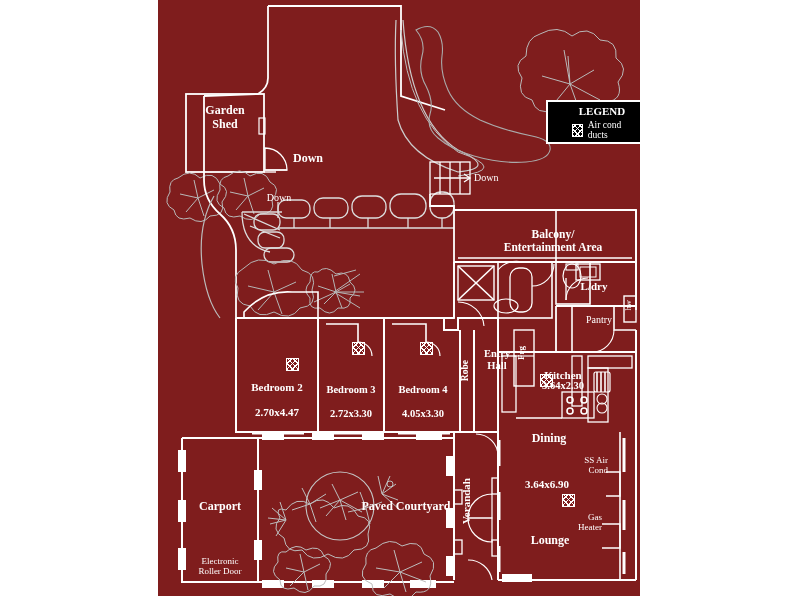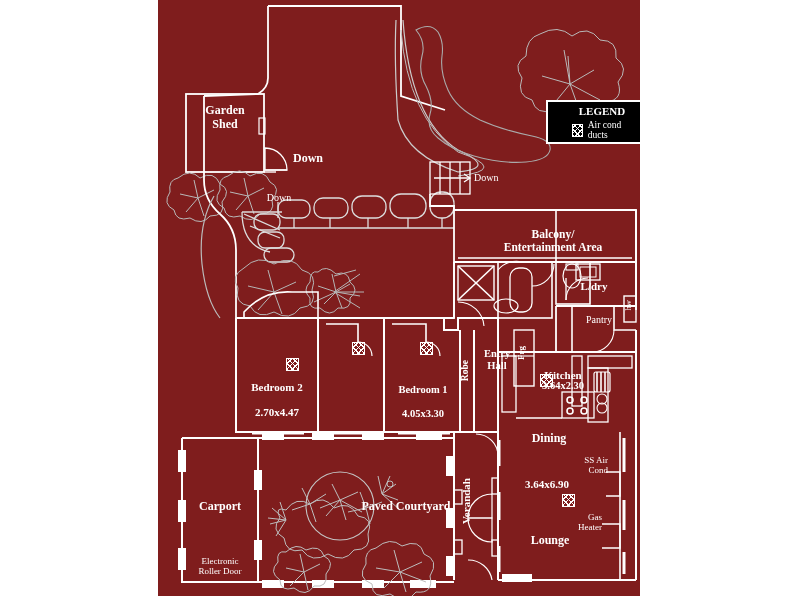--- a/index.html
+++ b/index.html
@@ -288,23 +288,27 @@
     <div class="lbl thin" style="left:316px;top:172px;width:44px;font-size:10px;font-weight:normal;text-align:left;">Down</div>
 
     <div class="lbl" style="left:320px;top:212px;width:150px;font-size:11.5px;margin-top:16px;">Balcony/
 Entertainment Area</div>
 
     <div class="lbl" style="left:80px;top:368px;width:78px;font-size:11px;">
       <span>Bedroom 2</span><br>
       <span>2.70x4.47</span>
     </div>
 
+    <div class="lbl" style="left:160px;top:372px;width:66px;font-size:10.5px;">
+      <span>Bedroom 3</span><br>
+      <span>2.72x3.30</span>
+    </div>
 
     <div class="lbl" style="left:228px;top:372px;width:74px;font-size:10.5px;">
-      <span>Bedroom 1</span><br>
+      <span>Bedroom 4</span><br>
       <span>4.05x3.30</span>
     </div>
 
     <div class="lbl vert" style="left:302px;top:360px;width:14px;font-size:9.5px;">Robe</div>
 
     <div class="lbl" style="left:318px;top:348px;width:42px;font-size:10.5px;">Entry
 Hall</div>
 
     <div class="lbl vert" style="left:358px;top:346px;width:14px;font-size:9px;">Frg</div>
 

